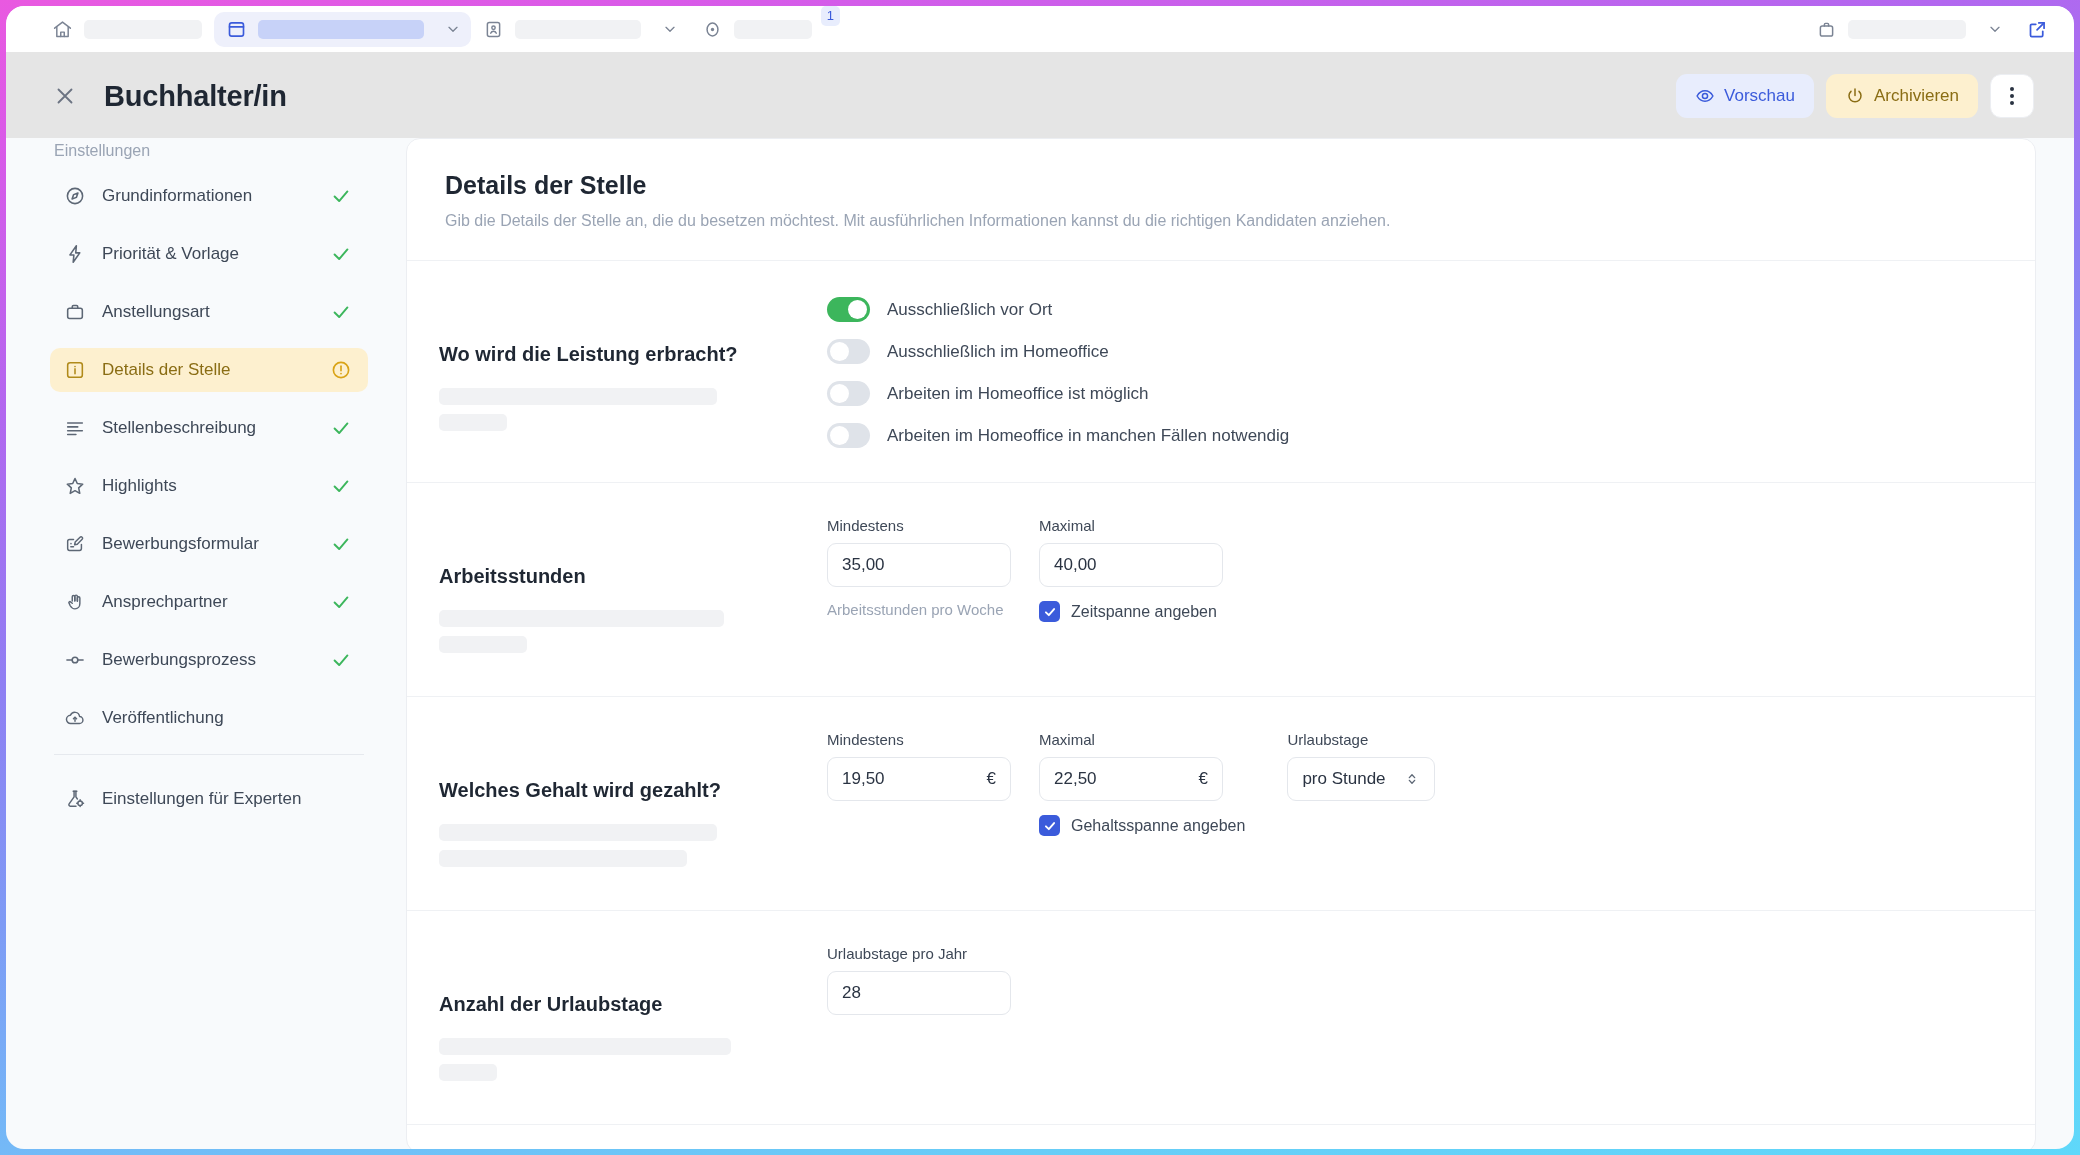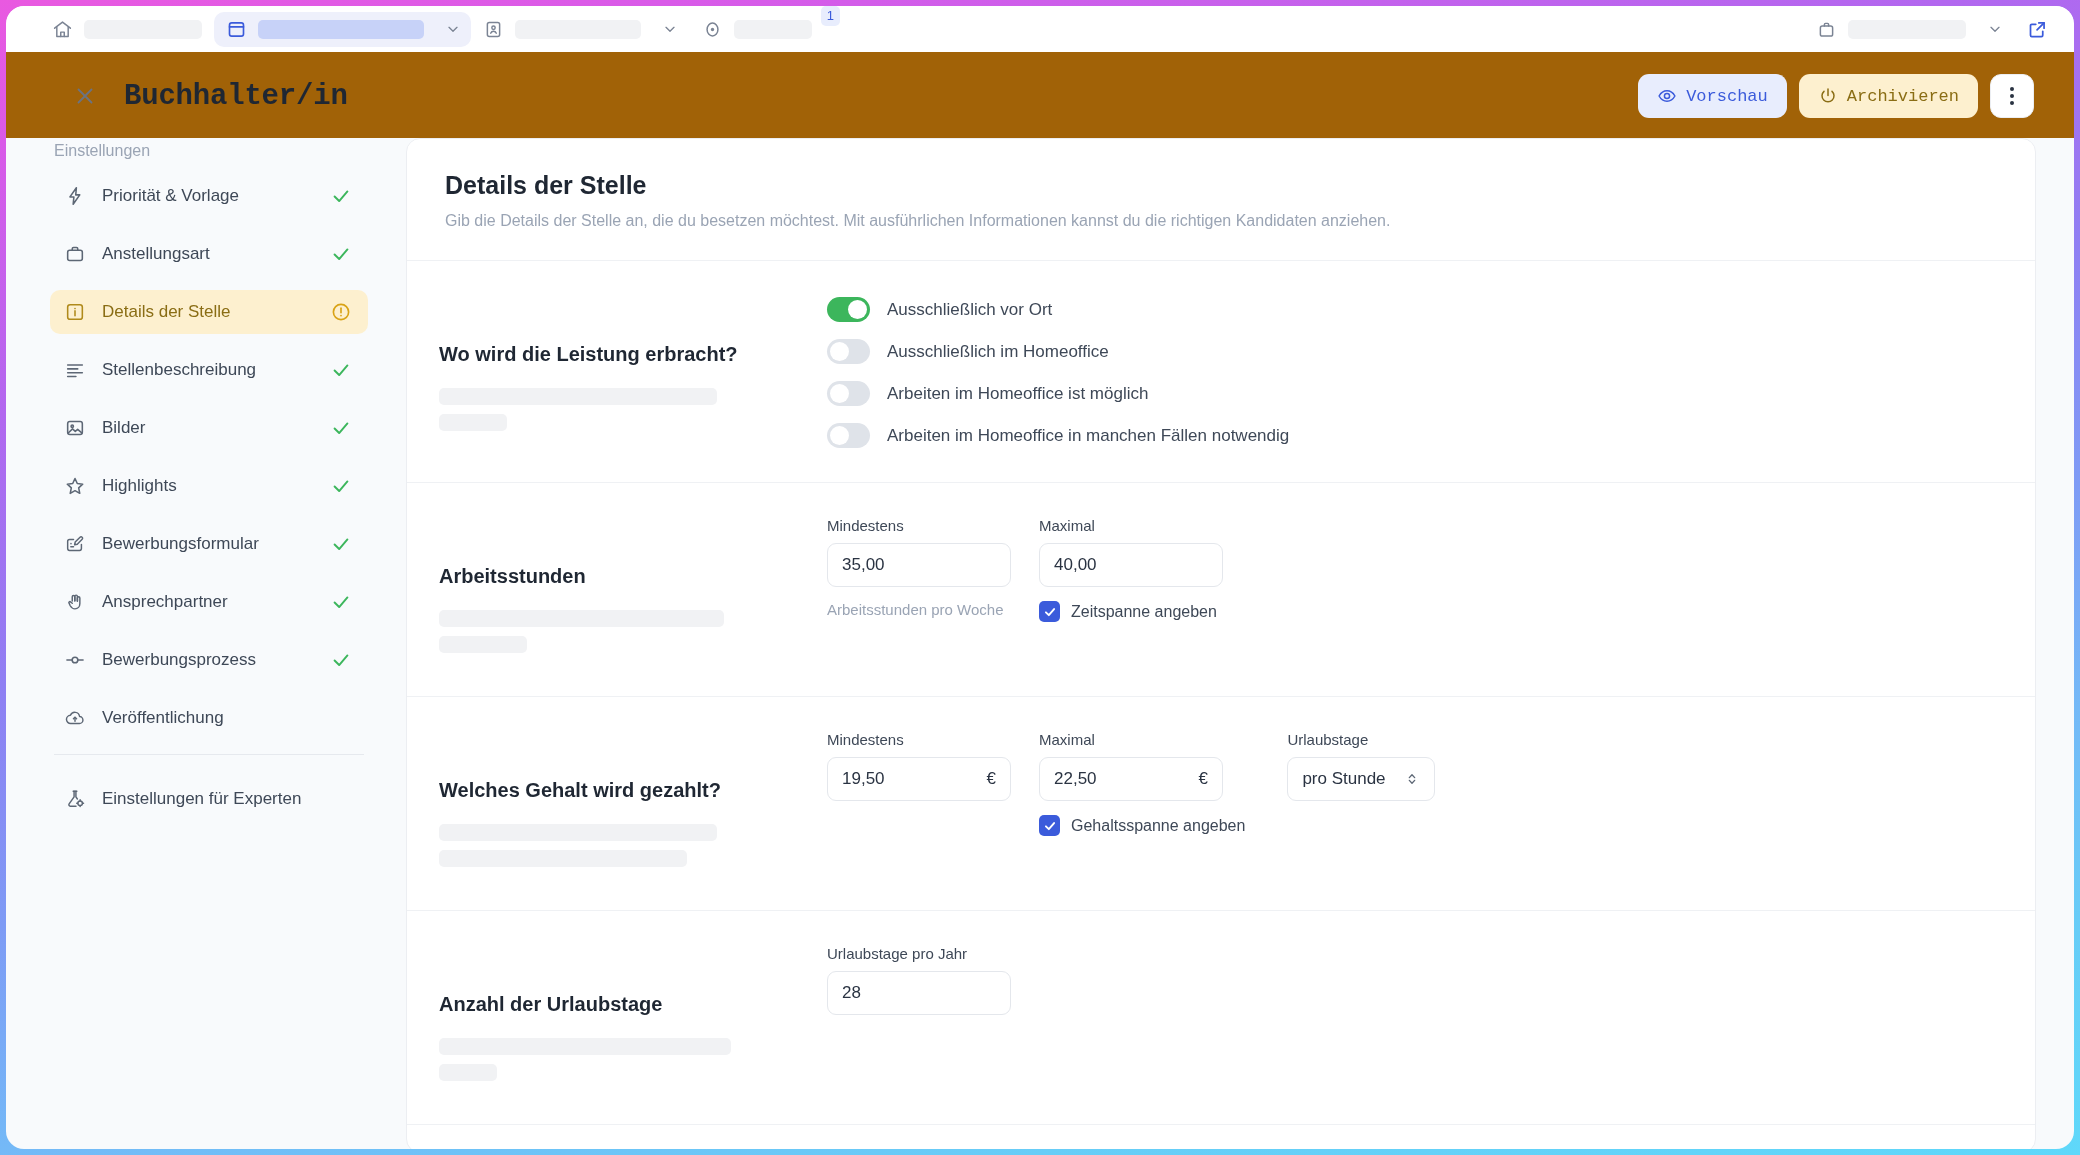--- a/index.html
+++ b/index.html
@@ -76,23 +76,22 @@
     padding: 3px 6px 4px;
     border-radius: 5px;
     font-weight: 500;
   }
   #topbar .spacer { flex: 1; }
 
   
   #page-header {
     display: flex;
     align-items: center;
-    padding: 22px 40px 20px 64px;
-    background: #a16207;
-    font-family: Liberation Mono, monospace;
+    padding: 22px 40px 20px 44px;
+    background: #e5e5e5;
   }
   #close-btn {
     width: 30px; height: 30px;
     display: flex; align-items: center; justify-content: center;
     margin-right: 24px;
   }
   #page-title {
     font-size: 29px;
     font-weight: 700;
     color: #1f2733;
@@ -319,20 +318,30 @@
             </span>
       </button>
     </div>
   </div>
 
   <div id="body">
 
     <div id="sidebar">
       <div id="sidebar-label">Einstellungen</div>
 
+      <div class="side-item">
+        <svg class="side-ico" viewBox="0 0 24 24" fill="none" stroke="#5d6775" stroke-width="1.7" stroke-linecap="round" stroke-linejoin="round">
+              <circle cx="12" cy="12" r="8.3"></circle>
+              <path d="M15.2 8.8 10.5 10.5 8.8 15.2 13.5 13.5Z"></path>
+            </svg>
+        <span class="side-text">Grundinformationen</span>
+        <svg class="side-status" viewBox="0 0 24 24" fill="none" stroke="#3cb65c" stroke-width="2.1" stroke-linecap="round" stroke-linejoin="round">
+              <path d="M5 12.5 10 17.5 19 7"></path>
+            </svg>
+      </div>
 
       <div class="side-item">
         <svg class="side-ico" viewBox="0 0 24 24" fill="none" stroke="#5d6775" stroke-width="1.7" stroke-linecap="round" stroke-linejoin="round">
               <path d="M13.5 3 6.5 13h4.3L10 21l7.2-10.2h-4.4Z"></path>
             </svg>
         <span class="side-text">Priorität &amp; Vorlage</span>
         <svg class="side-status" viewBox="0 0 24 24" fill="none" stroke="#3cb65c" stroke-width="2.1" stroke-linecap="round" stroke-linejoin="round">
               <path d="M5 12.5 10 17.5 19 7"></path>
             </svg>
       </div>
@@ -365,31 +374,20 @@
       <div class="side-item">
         <svg class="side-ico" viewBox="0 0 24 24" fill="none" stroke="#5d6775" stroke-width="1.7" stroke-linecap="round">
               <path d="M4 6.5h16M4 10.8h11M4 15h16M4 19h9"></path>
             </svg>
         <span class="side-text">Stellenbeschreibung</span>
         <svg class="side-status" viewBox="0 0 24 24" fill="none" stroke="#3cb65c" stroke-width="2.1" stroke-linecap="round" stroke-linejoin="round">
               <path d="M5 12.5 10 17.5 19 7"></path>
             </svg>
       </div>
 
-      <div class="side-item">
-        <svg class="side-ico" viewBox="0 0 24 24" fill="none" stroke="#5d6775" stroke-width="1.7" stroke-linecap="round" stroke-linejoin="round">
-              <rect x="4" y="5" width="16" height="14" rx="2.4"></rect>
-              <circle cx="9" cy="10" r="1.3"></circle>
-              <path d="M4.6 17.4 9.3 13l3 2.7 2.6-2.2 4.5 3.9"></path>
-            </svg>
-        <span class="side-text">Bilder</span>
-        <svg class="side-status" viewBox="0 0 24 24" fill="none" stroke="#3cb65c" stroke-width="2.1" stroke-linecap="round" stroke-linejoin="round">
-              <path d="M5 12.5 10 17.5 19 7"></path>
-            </svg>
-      </div>
 
       <div class="side-item">
         <svg class="side-ico" viewBox="0 0 24 24" fill="none" stroke="#5d6775" stroke-width="1.7" stroke-linecap="round" stroke-linejoin="round">
               <path d="M12 3.8 14.5 9.3 20.4 10 16 14.1 17.2 20 12 17.1 6.8 20 8 14.1 3.6 10 9.5 9.3Z"></path>
             </svg>
         <span class="side-text">Highlights</span>
         <svg class="side-status" viewBox="0 0 24 24" fill="none" stroke="#3cb65c" stroke-width="2.1" stroke-linecap="round" stroke-linejoin="round">
               <path d="M5 12.5 10 17.5 19 7"></path>
             </svg>
       </div>

